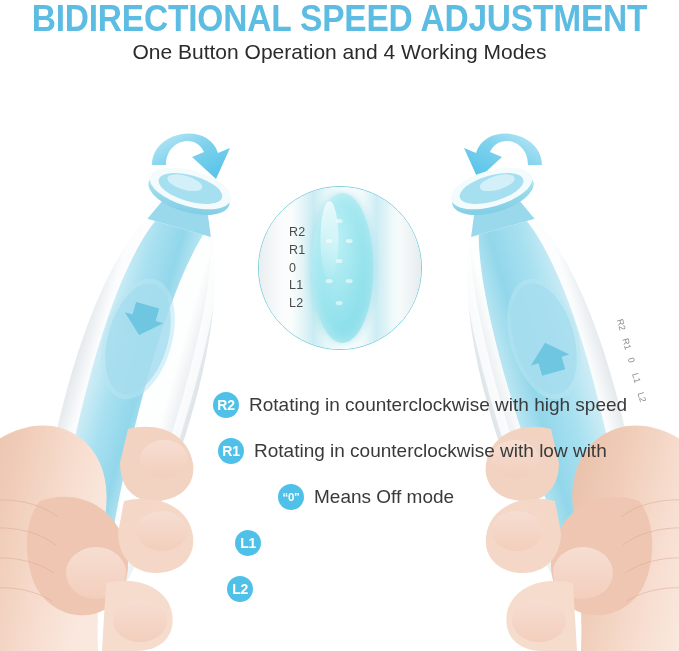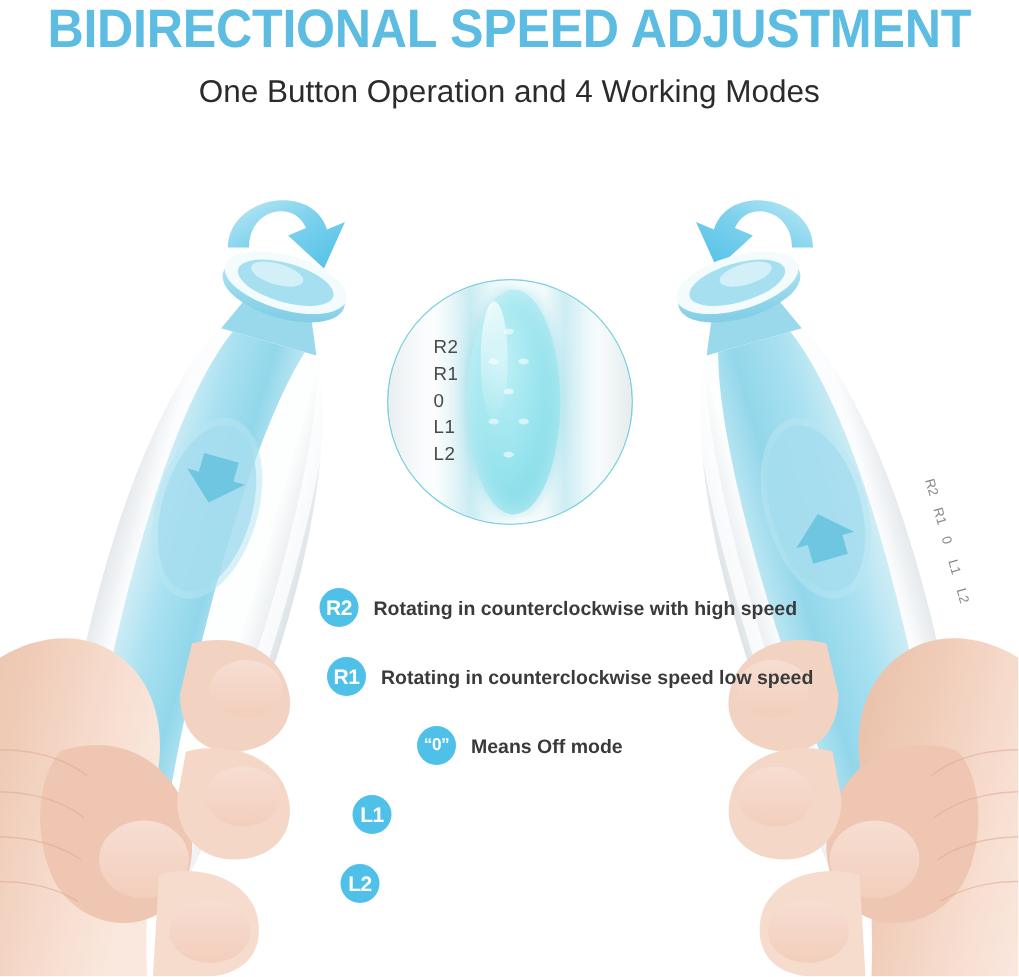--- a/index.html
+++ b/index.html
@@ -28,21 +28,21 @@
     font-size: 36px;
     font-weight: bold;
     letter-spacing: -0.2px;
     color: #5cbce2;
     font-family: "Liberation Sans Narrow", "Liberation Sans", sans-serif;
     transform: scaleX(0.93);
     white-space: nowrap;
   }
   .subhead {
     position: absolute;
-    top: 50px;
+    top: 40px;
     left: 0;
     width: 679px;
     text-align: center;
     font-size: 21px;
     font-weight: normal;
     color: #2b2b2b;
     white-space: nowrap;
   }
 
   
@@ -184,24 +184,23 @@
     font-weight: bold;
     display: flex;
     align-items: center;
     justify-content: center;
     flex: none;
     letter-spacing: -0.3px;
   }
   .badge.off { font-size: 11.5px; }
   .legend-text {
     margin-left: 10px;
-    font-size: 13px;
+    font-size: 19px;
     color: #3a3a3a;
     white-space: nowrap;
-    font-weight: bold;
   }
 </style>
 </head>
 <body>
 
 <div id="infographic">
 
   <div class="headline">BIDIRECTIONAL SPEED ADJUSTMENT</div>
   <div class="subhead">One Button Operation and 4 Working Modes</div>
 
@@ -445,21 +444,21 @@
 
   <div class="legend">
 
     <div class="legend-row" style="padding-left:213px;">
       <div class="badge">R2</div>
       <div class="legend-text">Rotating in counterclockwise with high speed</div>
     </div>
 
     <div class="legend-row" style="padding-left:218px;">
       <div class="badge">R1</div>
-      <div class="legend-text">Rotating in counterclockwise speed low speed</div>
+      <div class="legend-text">Rotating in counterclockwise with low with</div>
     </div>
 
     <div class="legend-row" style="padding-left:278px;">
       <div class="badge off">“0”</div>
       <div class="legend-text">Means Off mode</div>
     </div>
 
     <div class="legend-row" style="padding-left:235px;">
       <div class="badge">L1</div>
     </div>

